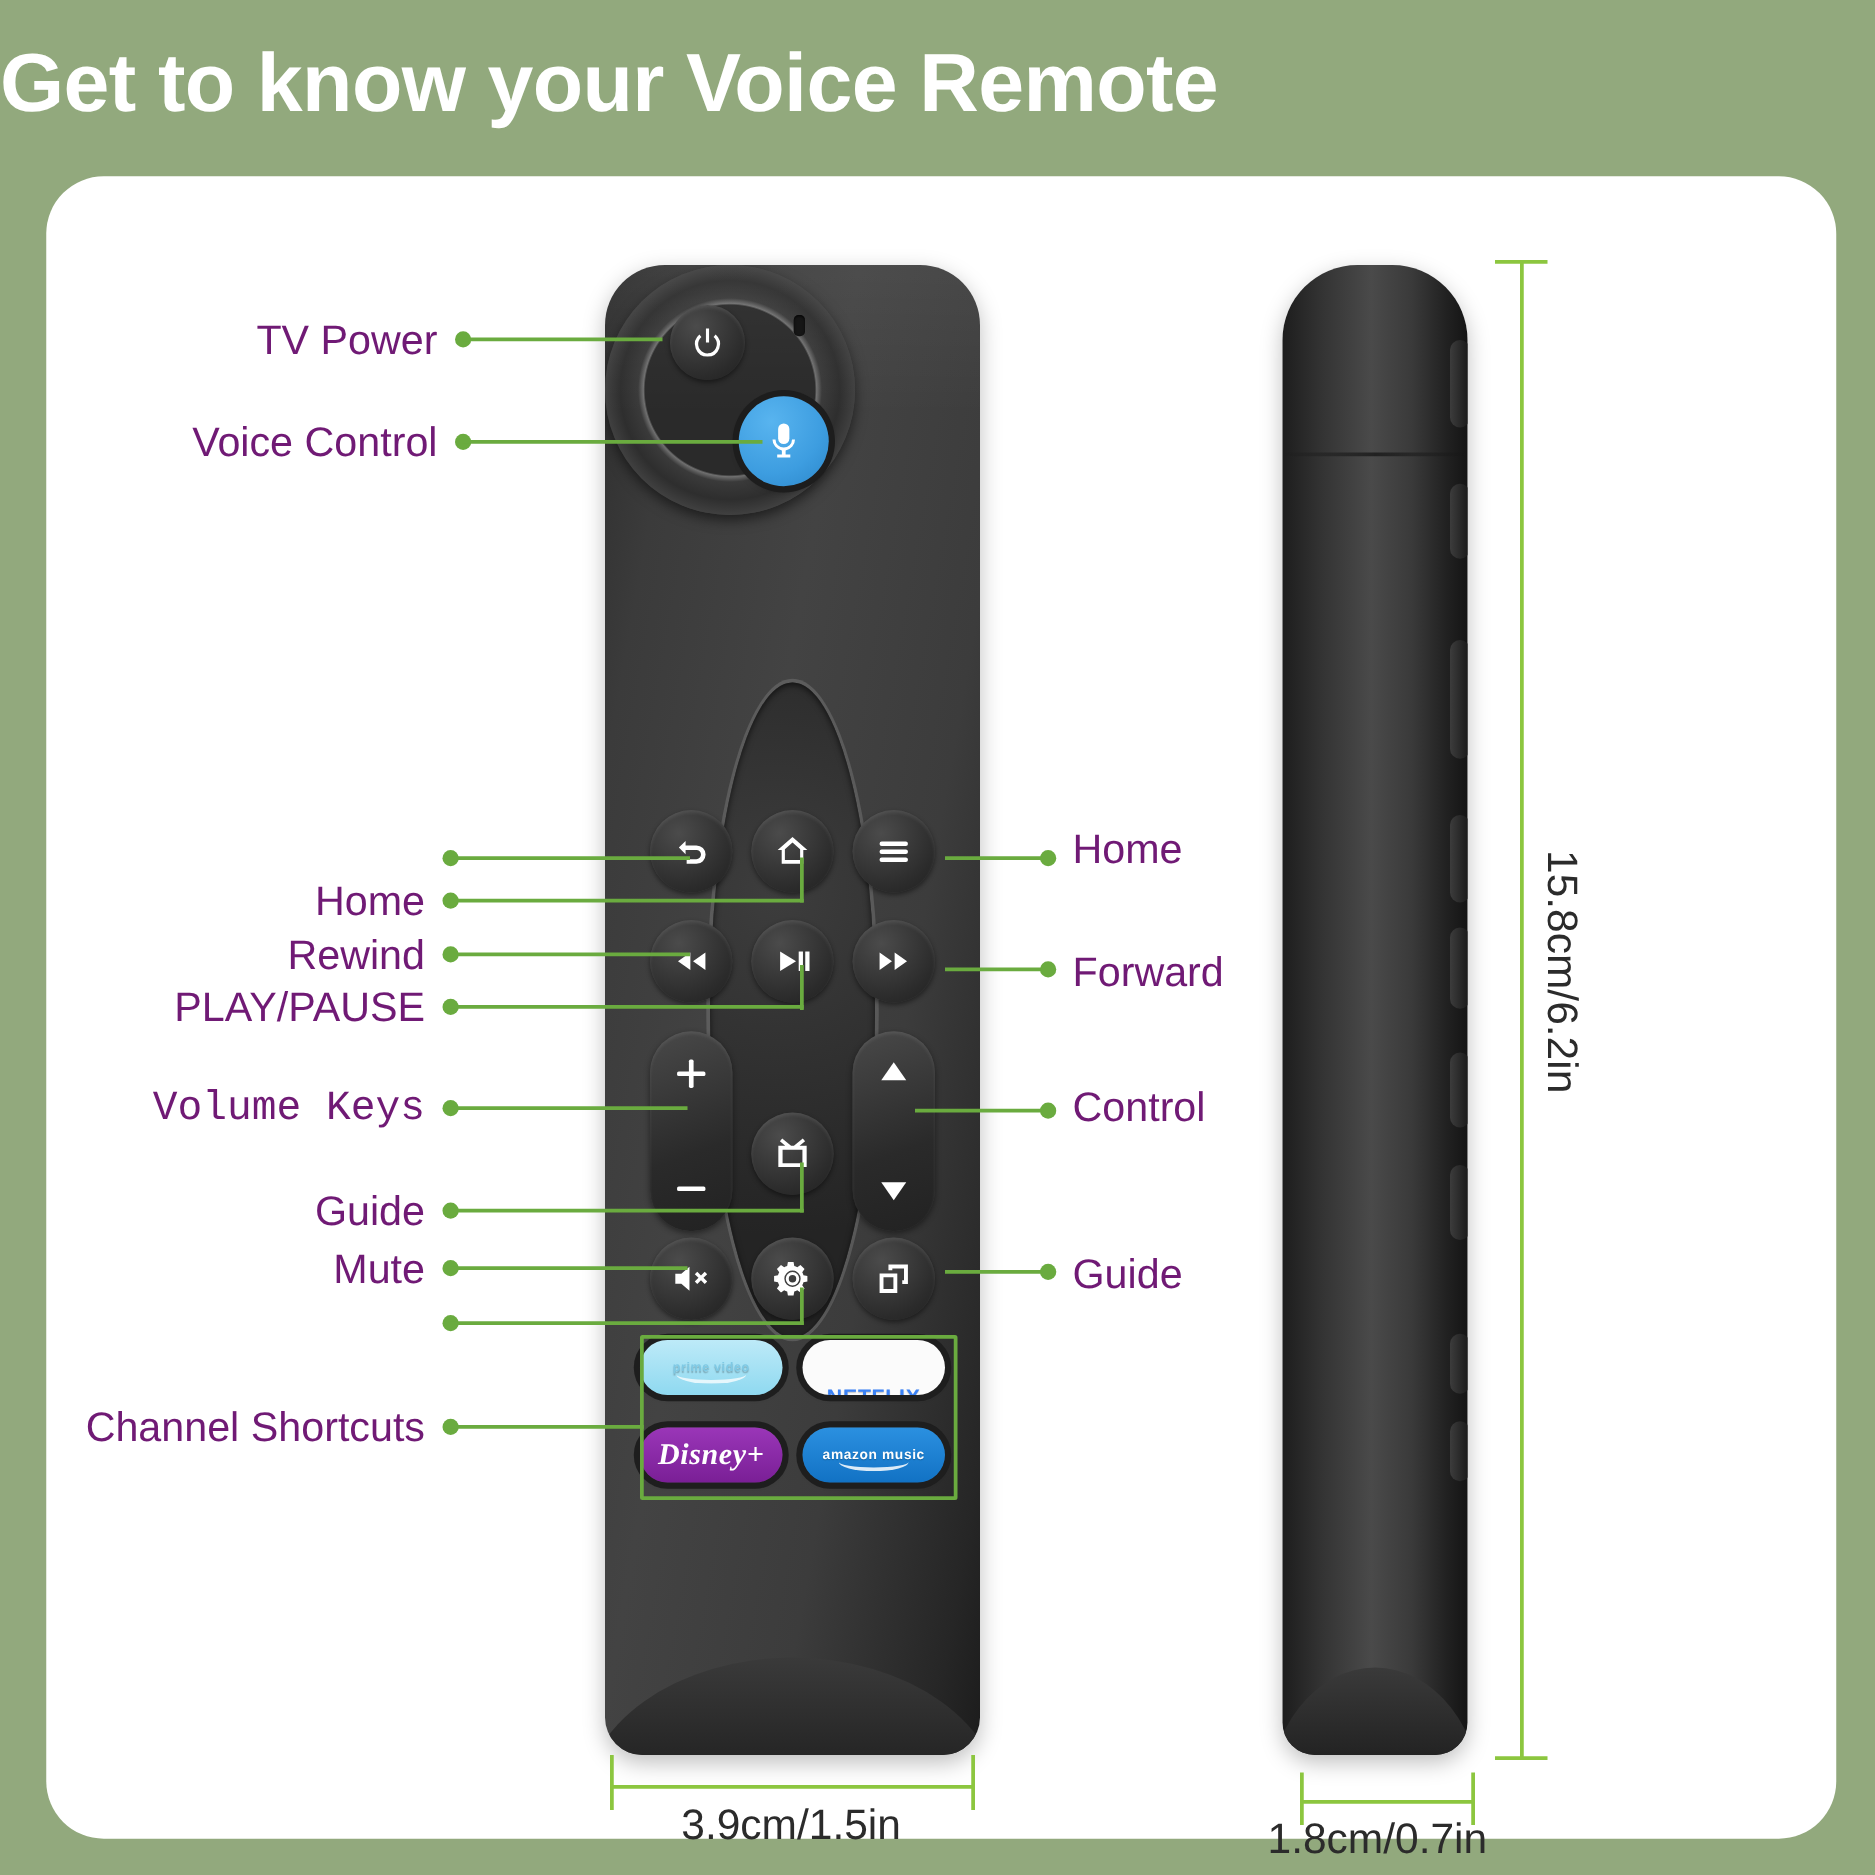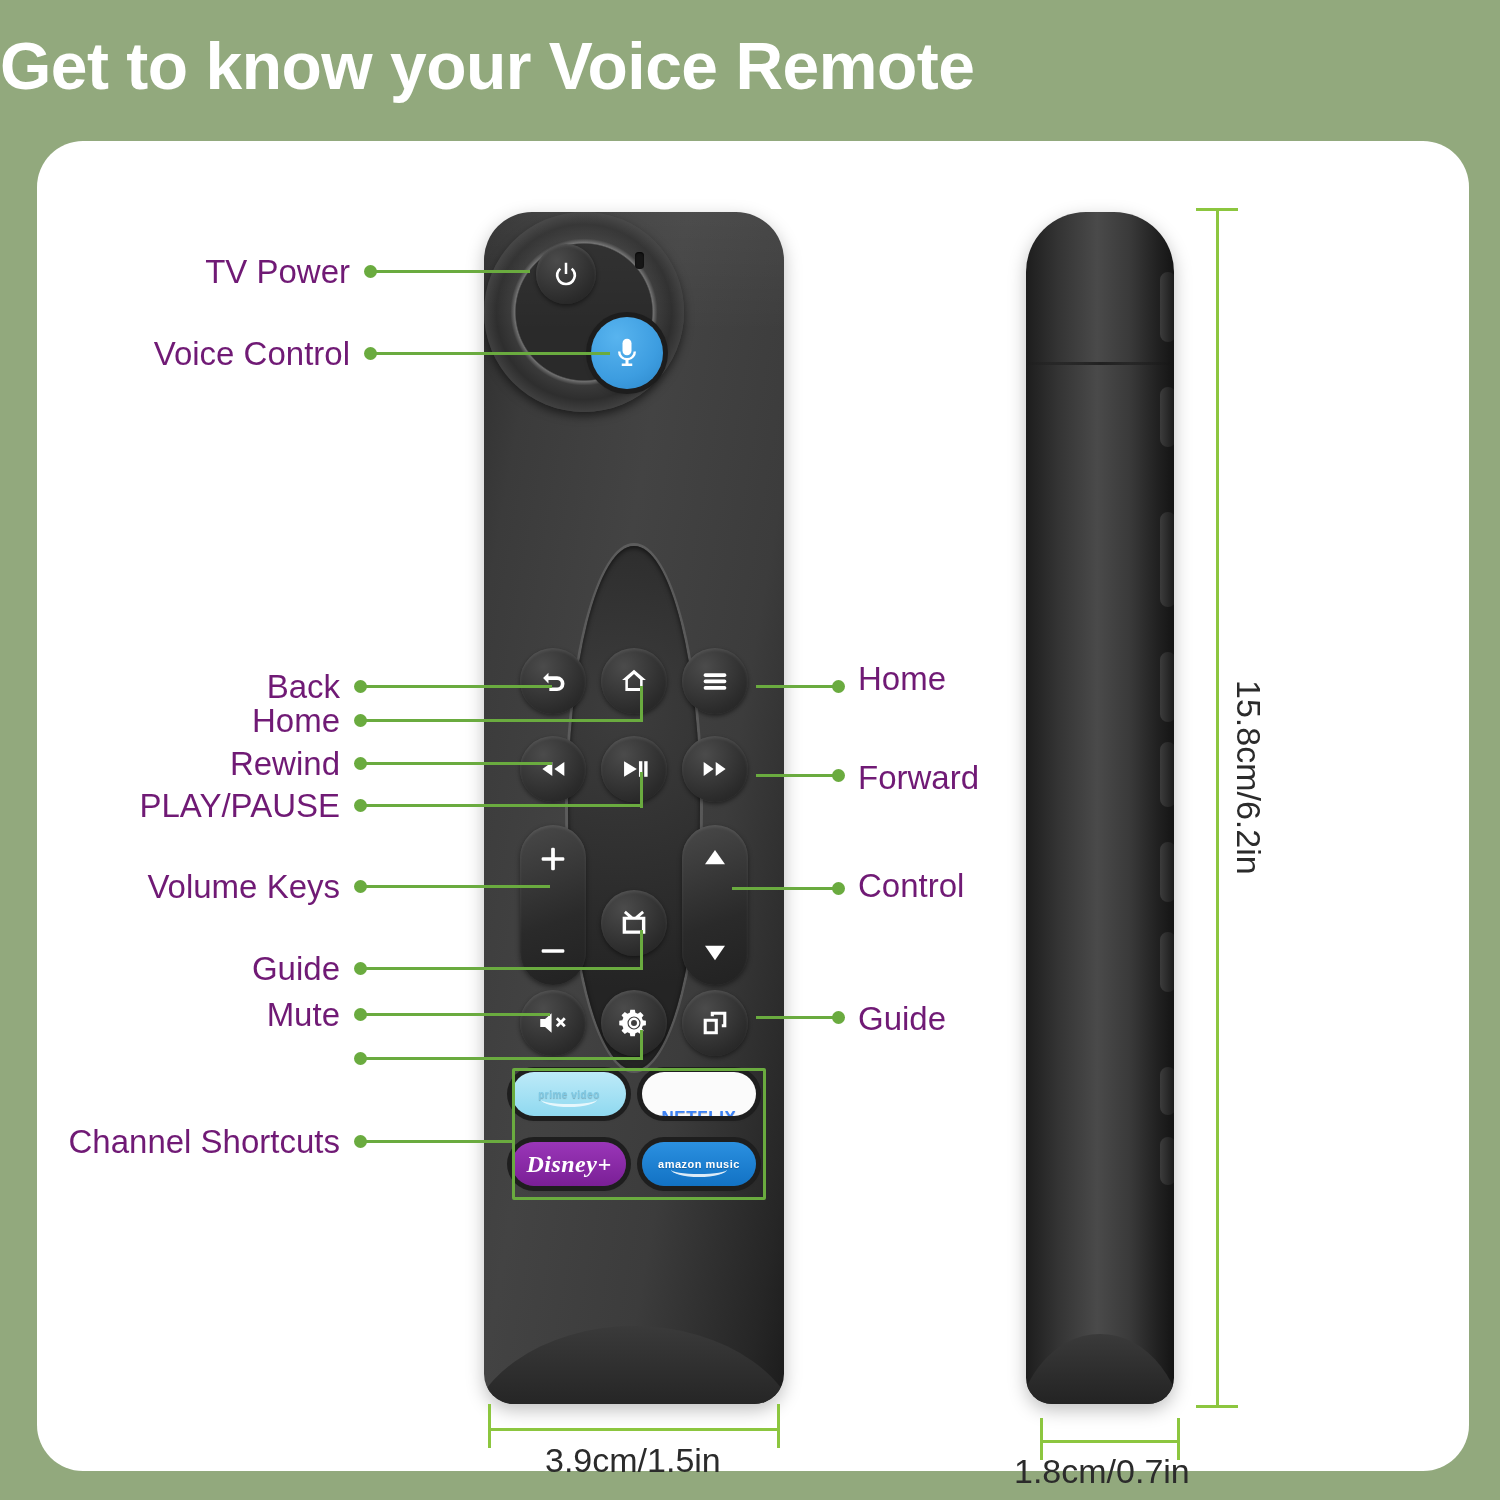--- a/index.html
+++ b/index.html
@@ -346,39 +346,38 @@
   </div>
 
   <div class="label r" style="left:0;width:350px;top:255px;">TV Power</div>
   <div class="dot" style="left:364px;top:265px;"></div>
   <div class="hline" style="left:370px;top:270px;width:160px;"></div>
 
   <div class="label r" style="left:0;width:350px;top:337px;">Voice Control</div>
   <div class="dot" style="left:364px;top:347px;"></div>
   <div class="hline" style="left:370px;top:352px;width:240px;"></div>
 
-  <div class="label r" style="left:0;width:340px;top:670px;">Back</div>
   <div class="dot" style="left:354px;top:680px;"></div>
   <div class="hline" style="left:360px;top:685px;width:192px;"></div>
 
   <div class="label r" style="left:0;width:340px;top:704px;">Home</div>
   <div class="dot" style="left:354px;top:714px;"></div>
   <div class="hline" style="left:360px;top:719px;width:283px;"></div>
   <div class="vline" style="left:640px;top:686px;height:36px;"></div>
 
   <div class="label r" style="left:0;width:340px;top:747px;">Rewind</div>
   <div class="dot" style="left:354px;top:757px;"></div>
   <div class="hline" style="left:360px;top:762px;width:192px;"></div>
 
   <div class="label r" style="left:0;width:340px;top:789px;">PLAY/PAUSE</div>
   <div class="dot" style="left:354px;top:799px;"></div>
   <div class="hline" style="left:360px;top:804px;width:283px;"></div>
   <div class="vline" style="left:640px;top:772px;height:36px;"></div>
 
-  <div class="label r" style="left:0;width:340px;top:870px;">Volume Keys</div>
+  <div class="label r" style="left:0;width:340px;top:870px;font-family:Liberation Mono, monospace;">Volume Keys</div>
   <div class="dot" style="left:354px;top:880px;"></div>
   <div class="hline" style="left:360px;top:885px;width:190px;"></div>
 
   <div class="label r" style="left:0;width:340px;top:952px;">Guide</div>
   <div class="dot" style="left:354px;top:962px;"></div>
   <div class="hline" style="left:360px;top:967px;width:283px;"></div>
   <div class="vline" style="left:640px;top:930px;height:40px;"></div>
 
   <div class="label r" style="left:0;width:340px;top:998px;">Mute</div>
   <div class="dot" style="left:354px;top:1008px;"></div>

